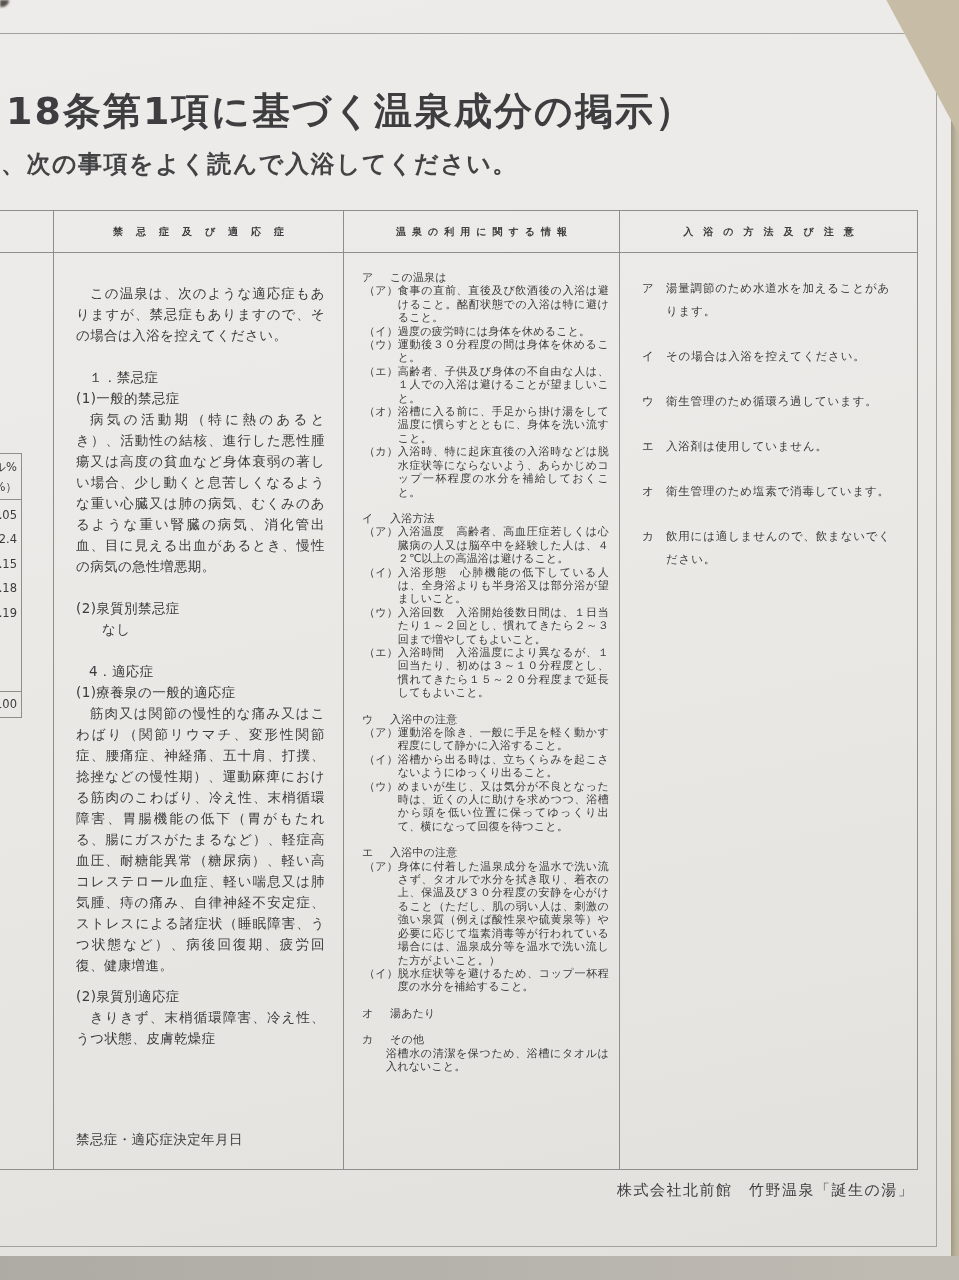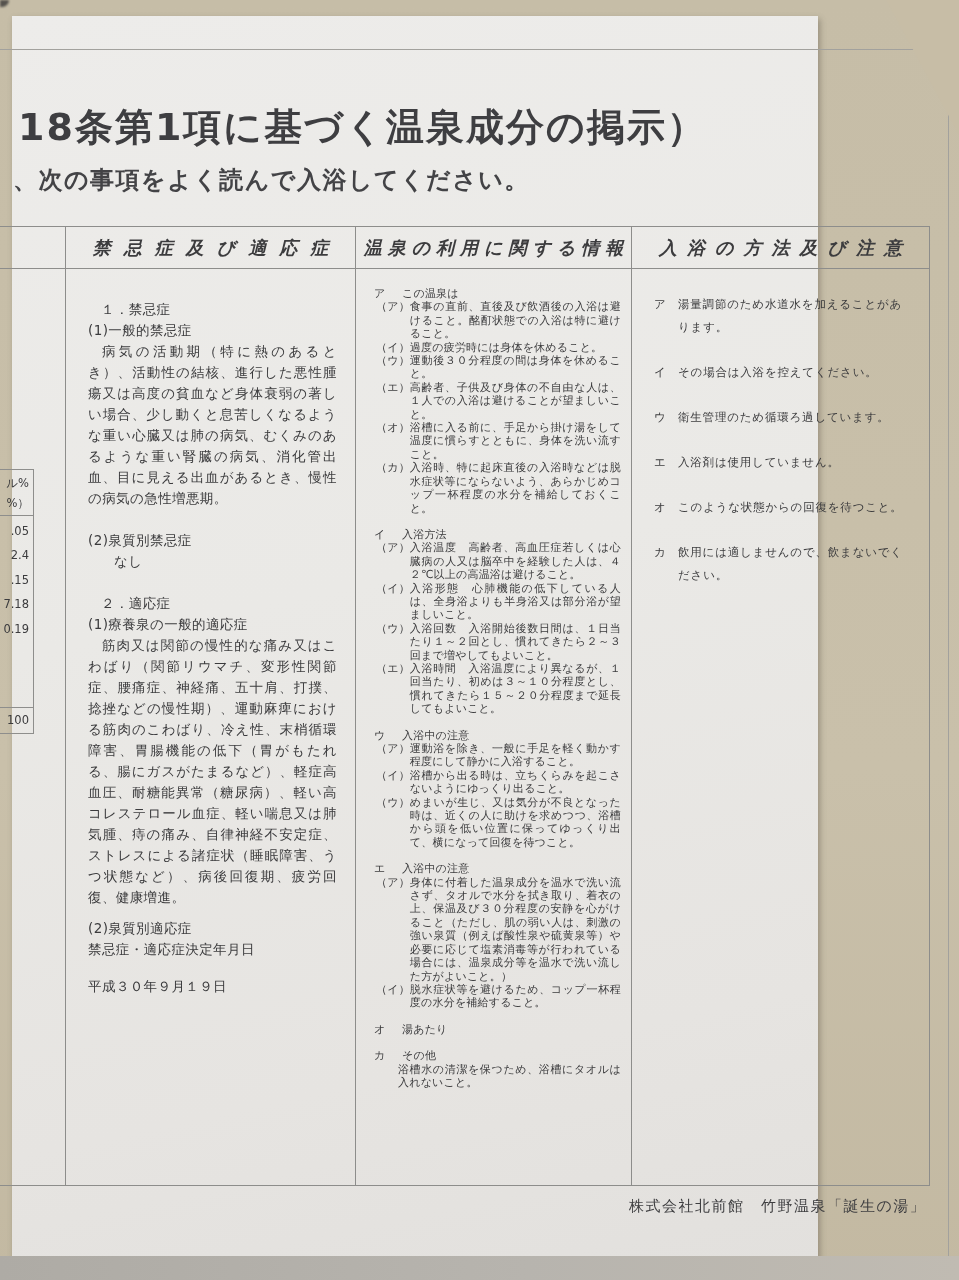--- a/index.html
+++ b/index.html
@@ -4,24 +4,23 @@
 <style>
   html,body{margin:0;padding:0;}
   body{
     width:959px;height:1280px;position:relative;overflow:hidden;
     background:linear-gradient(180deg,#c6bda7 0%,#c9c0aa 60%,#c3b9a2 100%);
     font-family:"DejaVu Sans",sans-serif;
     -webkit-font-smoothing:antialiased;
   }
   
   .board{
-    position:absolute;left:12px;top:0;width:806px;height:1256px;
+    position:absolute;left:0;top:0;width:951px;height:1256px;
     background:linear-gradient(168deg,#edecea 0%,#eae9e6 45%,#e6e4e1 80%,#e2e0dd 100%);
     box-shadow:2px 3px 6px rgba(90,85,70,.45);
-    margin-top:16px;
   }
   .bottom-wall{
     position:absolute;left:0;top:1256px;width:959px;height:24px;
     background:linear-gradient(90deg,#aeaba5 0%,#b7b4ae 55%,#c0bbb2 100%);
   }
   .corner-wedge{
     position:absolute;left:880px;top:0;width:79px;height:135px;
     background:#c7bda6;
     clip-path:polygon(8% 0,100% 0,100% 100%);
   }
@@ -49,21 +48,21 @@
     position:absolute;left:-30px;top:210px;width:946px;height:958px;
     display:grid;grid-template-columns:82px 290px 276px 298px;
     grid-template-rows:42px 1fr;
     border:1px solid #8d8d8b;
   }
   .cell{border-left:1px solid #8d8d8b;box-sizing:border-box;}
   .cell:first-child{border-left:none;}
   .th{
     border-bottom:1px solid #8d8d8b;
     display:flex;align-items:center;justify-content:center;
-    font-size:18px;font-weight:600;color:#3c3c3e;white-space:nowrap;overflow:hidden;font-style:italic;
+    font-size:10px;font-weight:600;color:#3c3c3e;white-space:nowrap;overflow:hidden;
   }
   .th.h1{letter-spacing:13px;text-indent:13px;}
   .th.h2{letter-spacing:10px;text-indent:10px;}
   .th.h3{letter-spacing:6px;text-indent:6px;}
   .td{position:relative;overflow:hidden;color:#3b3b3d;}
   
   .col1-body{padding:30px 18px 0 22px;font-size:13.5px;line-height:21px;letter-spacing:.4px;text-align:justify;}
   .col1-body p{margin:0;}
   .k-intro,.k-body{text-indent:14px;}
   .k-num{padding-left:13px;}
@@ -117,29 +116,31 @@
   <div class="big-table">
 
     <div class="cell th"></div>
     <div class="cell th h1">禁忌症及び適応症</div>
     <div class="cell th h3">温泉の利用に関する情報</div>
     <div class="cell th h2">入浴の方法及び注意</div>
 
     <div class="cell td"></div>
     <div class="cell td">
       <div class="col1-body">
+          <p class="k-intro g-sm">この温泉は、次のような適応症もありますが、禁忌症もありますので、その場合は入浴を控えてください。</p>
           <p class="k-num">１．禁忌症</p>
           <p class="k-sub">(1)一般的禁忌症</p>
           <p class="k-body g-sm">病気の活動期（特に熱のあるとき）、活動性の結核、進行した悪性腫瘍又は高度の貧血など身体衰弱の著しい場合、少し動くと息苦しくなるような重い心臓又は肺の病気、むくみのあるような重い腎臓の病気、消化管出血、目に見える出血があるとき、慢性の病気の急性増悪期。</p>
           <p class="k-sub">(2)泉質別禁忌症</p>
           <p class="k-nashi g-sm">なし</p>
-          <p class="k-num">２．適応症</p>
+          <p class="k-num">4．適応症</p>
           <p class="k-sub">(1)療養泉の一般的適応症</p>
           <p class="k-body g-xs">筋肉又は関節の慢性的な痛み又はこわばり（関節リウマチ、変形性関節症、腰痛症、神経痛、五十肩、打撲、捻挫などの慢性期）、運動麻痺における筋肉のこわばり、冷え性、末梢循環障害、胃腸機能の低下（胃がもたれる、腸にガスがたまるなど）、軽症高血圧、耐糖能異常（糖尿病）、軽い高コレステロール血症、軽い喘息又は肺気腫、痔の痛み、自律神経不安定症、ストレスによる諸症状（睡眠障害、うつ状態など）、病後回復期、疲労回復、健康増進。</p>
           <p class="k-sub">(2)泉質別適応症</p>
+          <p class="k-body g-xl">きりきず、末梢循環障害、冷え性、うつ状態、皮膚乾燥症</p>
           <p class="k-plain g-line">禁忌症・適応症決定年月日</p>
           <p class="k-plain g-line">平成３０年９月１９日</p>
         </div>
     </div>
     <div class="cell td">
       <div class="col2-body">
           <div class="sec">
             <div class="sec-head">
               <span class="sec-label">ア</span>
               <span class="sec-title">この温泉は</span>
@@ -251,21 +252,21 @@
           <div class="u-item">
             <span class="mk">ウ</span>
             <span class="tx">衛生管理のため循環ろ過しています。</span>
           </div>
           <div class="u-item">
             <span class="mk">エ</span>
             <span class="tx">入浴剤は使用していません。</span>
           </div>
           <div class="u-item">
             <span class="mk">オ</span>
-            <span class="tx">このような状態からの回復を待つこと。</span>
+            <span class="tx">衛生管理のため塩素で消毒しています。</span>
           </div>
           <div class="u-item">
             <span class="mk">カ</span>
             <span class="tx">飲用には適しませんので、飲まないでください。</span>
           </div>
         </div>
     </div>
   </div>
 
   <div class="frag">

